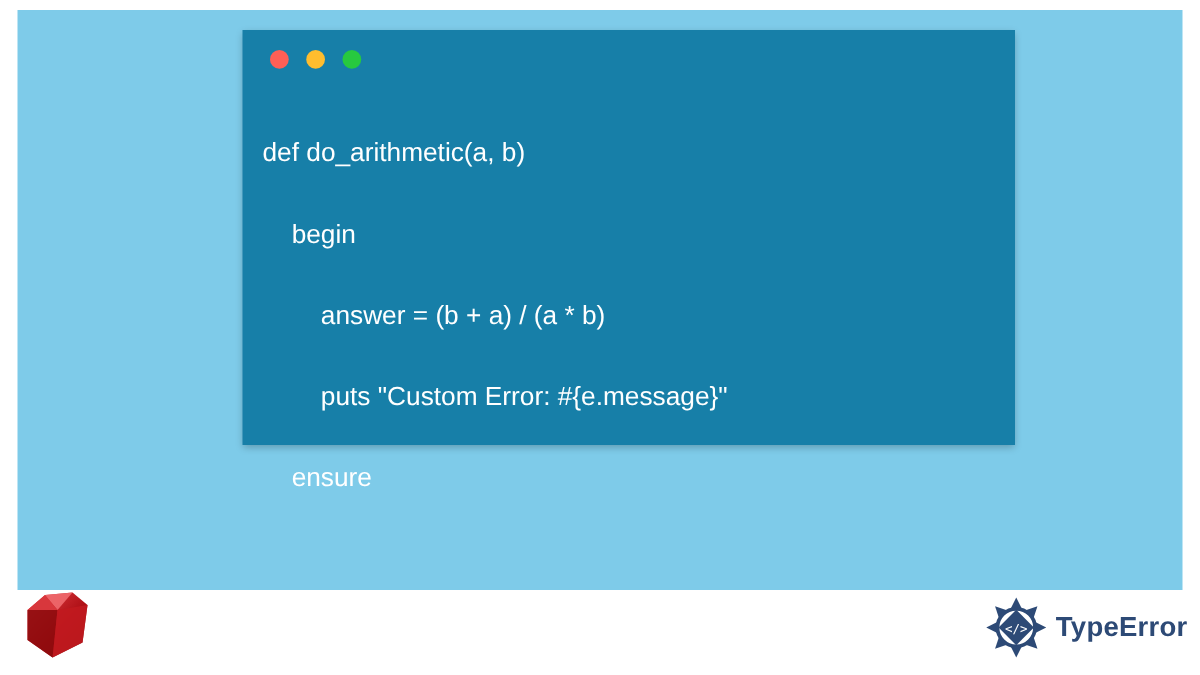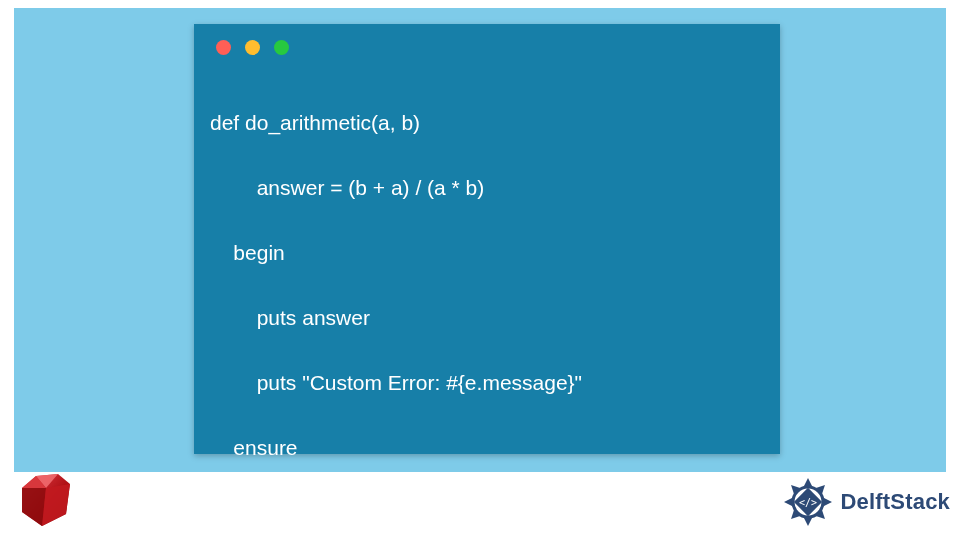--- a/index.html
+++ b/index.html
@@ -22,24 +22,25 @@
     top: 8px;
     width: 932px;
     height: 464px;
     background: #7ecbe9;
   }
   .code-window {
     position: absolute;
     left: 180px;
     top: 16px;
     width: 586px;
-    height: 430px;
+    height: 332px;
     background: #1b7ea6;
     background: #177fa8;
     box-shadow: 0 2px 6px rgba(0,0,0,0.25);
+    padding-left: 32px;
   }
   .traffic {
     position: absolute;
     left: 22px;
     top: 16px;
     display: flex;
     gap: 14px;
     align-items: center;
   }
   .dot {
@@ -99,23 +100,22 @@
 <div class="canvas">
   <div class="stage">
     <div class="code-window">
       <div class="traffic">
         <span class="dot red"></span>
         <span class="dot yellow"></span>
         <span class="dot green"></span>
       </div>
       <div class="code">
 <span class="line">def do_arithmetic(a, b)</span>
+<span class="line">    begin</span>
 <span class="line">        answer = (b + a) / (a * b)</span>
-<span class="line">    begin</span>
-<span class="line">        puts answer</span>
 <span class="line">        puts "Custom Error: #{e.message}"</span>
 <span class="line">    ensure</span>
 
 
 
       </div>
     </div>
   </div>
 
   <div class="ruby-logo">
@@ -154,15 +154,15 @@
             </g>
 
             <circle r="15" fill="none" stroke="#2d4a76" stroke-width="3"></circle>
 
             <rect x="-10" y="-10" width="20" height="20" transform="rotate(45)" fill="#2d4a76"></rect>
             <text x="0" y="4" text-anchor="middle" font-size="10" font-family="monospace" fill="#ffffff">&lt;/&gt;</text>
           </g>
         </g>
       </svg>
     </div>
-    <span class="delft-text">DelftStack</span>
+    <span class="delft-text">TypeError</span>
   </div>
 </div>
 
 </body></html>

